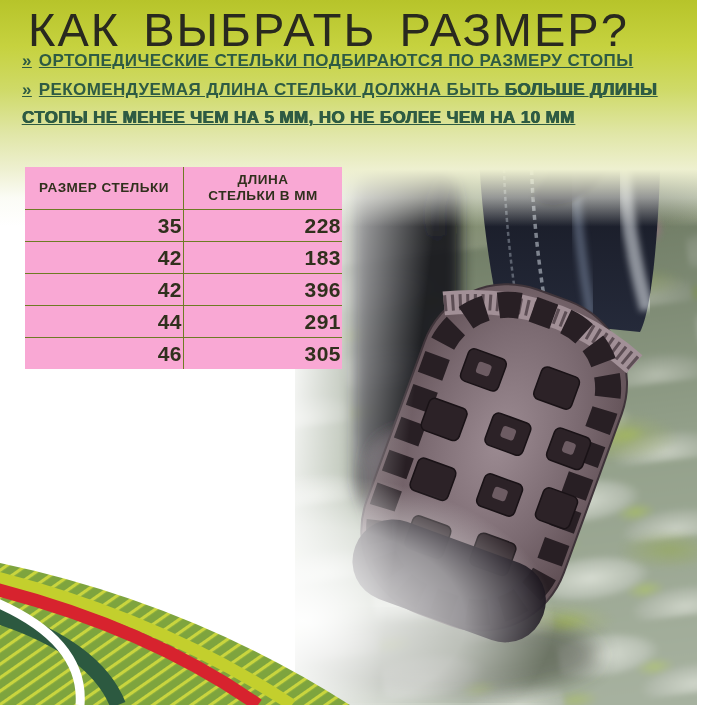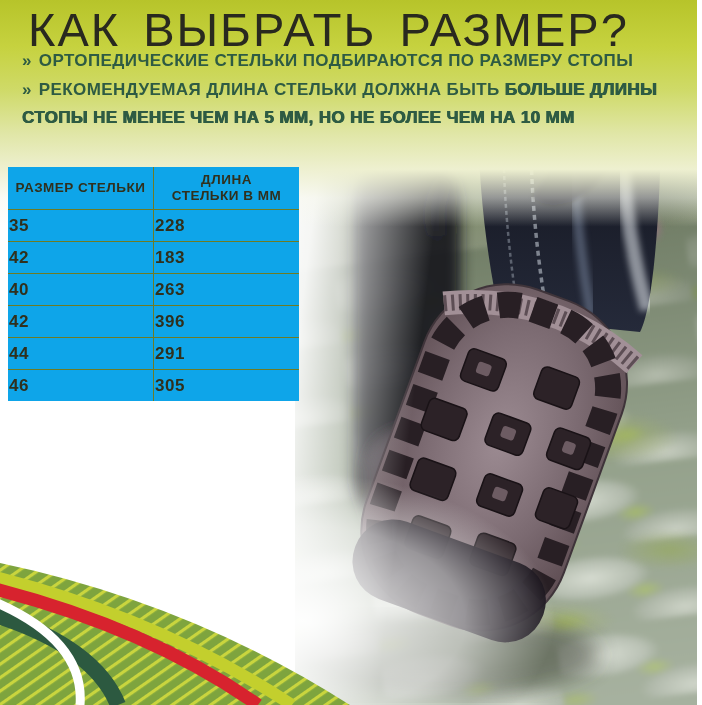--- a/index.html
+++ b/index.html
@@ -45,31 +45,31 @@
   
   .top-grad{position:absolute;left:0;top:0;width:702px;height:360px;z-index:2;pointer-events:none;
     background:linear-gradient(180deg,
       #b7c42a 0%, #c6d23f 13%, #cfda68 25%, #e0e6a6 37%,
       #eef0d0 47%, rgba(248,249,238,.55) 55%, rgba(255,255,255,0) 63%);}
   
   .title{position:absolute;left:28px;top:2px;z-index:4;margin:0;
     font-size:47px;font-weight:normal;letter-spacing:2px;word-spacing:8px;color:#29291f;white-space:nowrap;}
   .bullets{position:absolute;left:22px;top:47px;width:658px;z-index:4;
     color:#2e5b43;font-size:17px;font-weight:bold;line-height:28.5px;letter-spacing:.4px;}
-  .bullets p{margin:0;}
+  .bullets p{margin:0;text-decoration:underline;}
   .marker{margin-right:7px;}
   .xbold{text-shadow:.6px 0 0 currentColor, -.3px 0 0 currentColor;}
   
-  .size-table{position:absolute;left:8px;top:167px;z-index:4;width:291px;
-    border-collapse:collapse;background:#0ea5e9;color:#30301d;table-layout:fixed;}
+  .size-table{position:absolute;left:25px;top:167px;z-index:4;width:317px;
+    border-collapse:collapse;background:#f9a8d4;color:#30301d;table-layout:fixed;}
   .size-table th{width:50%;height:38px;padding:2px 4px;font-size:13.5px;font-weight:bold;
     line-height:1.2;text-align:center;vertical-align:middle;letter-spacing:.5px;
     border-bottom:1px solid #6e7c24;}
   .size-table th:first-child,.size-table td:first-child{border-right:1px solid #6e7c24;}
-  .size-table td{height:29px;font-size:17px;font-weight:bold;text-align:left;
+  .size-table td{height:29px;font-size:21px;font-weight:bold;text-align:right;
     vertical-align:middle;letter-spacing:.5px;border-bottom:1px solid #6e7c24;margin-top:48px;}
   .size-table tr:last-child td{border-bottom:none;}
   
   .stripes{position:absolute;left:0;bottom:0;z-index:5;}
   
   .right-strip{position:absolute;right:0;top:0;width:5px;height:705px;background:#fff;z-index:6;}
 </style>
 </head>
 <body>
 
@@ -180,24 +180,20 @@
     </tr>
 
     <tr>
       <td>42</td>
       <td>183</td>
     </tr>
 
 
 
 
-    <tr>
-      <td>40</td>
-      <td>263</td>
-    </tr>
 
 
     <tr>
       <td>42</td>
       <td>396</td>
     </tr>
 
 
     <tr>
       <td>44</td>

